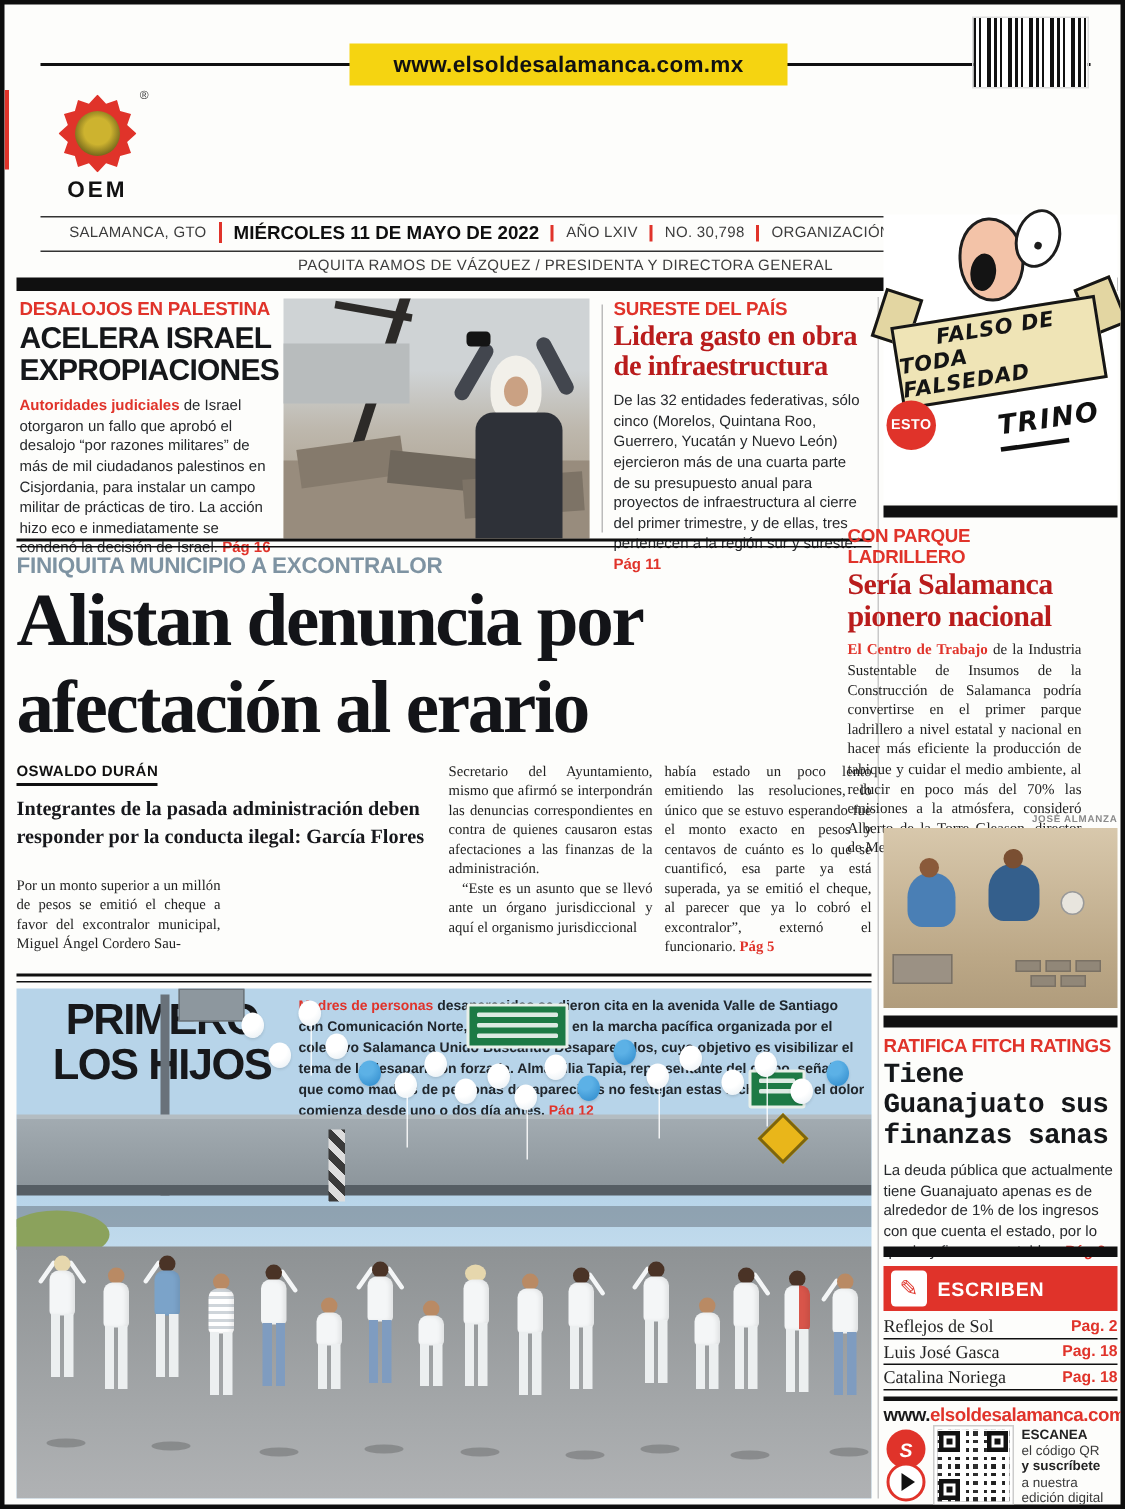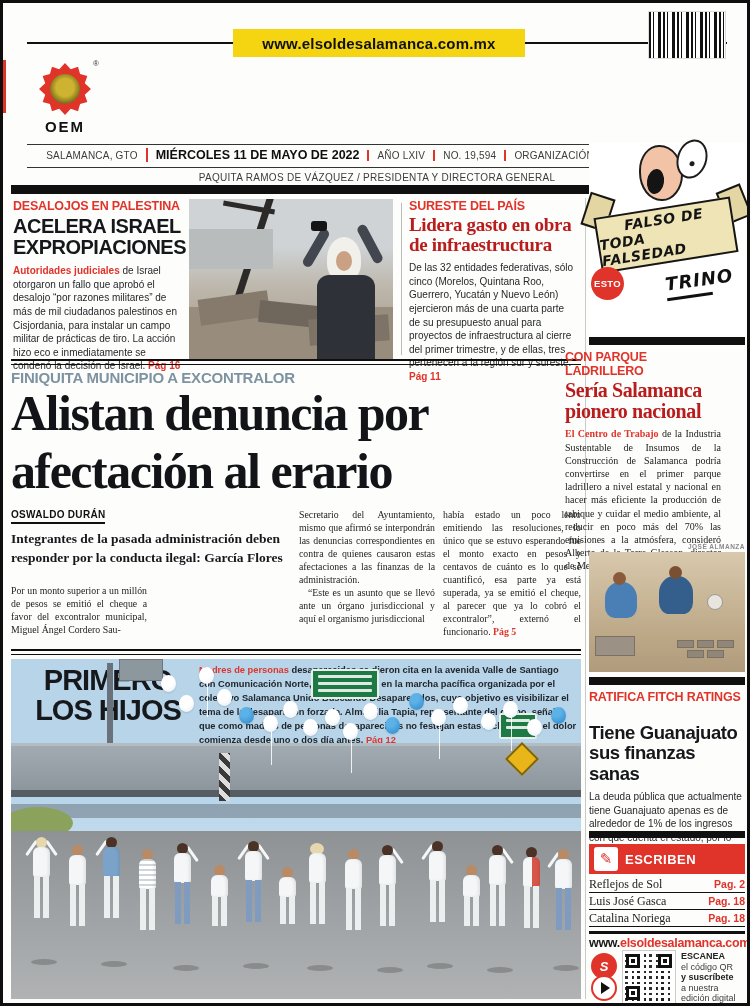--- a/index.html
+++ b/index.html
@@ -198,21 +198,21 @@
       </div>
     <div class="oem-reg">®</div>
     <div class="oem-label">OEM</div>
   </div>
 
   <div class="abs dl-rule1"></div>
   <div class="abs dateline">
     <span class="dl-seg">SALAMANCA, GTO</span>
     <span class="dl-seg dl-date">MIÉRCOLES 11 DE MAYO DE 2022</span>
     <span class="dl-seg">AÑO LXIV</span>
-    <span class="dl-seg">NO. 19,594</span>
+    <span class="dl-seg">NO. 30,798</span>
     <span class="dl-seg">ORGANIZACIÓN EDITORIAL MEXICANA</span>
   </div>
   <div class="abs dl-rule2"></div>
   <div class="abs director-line">PAQUITA RAMOS DE VÁZQUEZ / PRESIDENTA Y DIRECTORA GENERAL</div>
   <div class="abs price">$10.00</div>
   <div class="abs thick-bar"></div>
 
   <div class="abs israel">
     <div class="kicker">DESALOJOS EN PALESTINA</div>
     <div class="hl hl-sans" style="font-size:20px; line-height:1.03; margin:3px 0 7px;">ACELERA ISRAEL EXPROPIACIONES</div>
@@ -451,21 +451,21 @@
     <div class="brick" style="left:128px;top:88px;"></div>
     <div class="brick" style="left:98px;top:98px;"></div>
     <div class="brick" style="left:118px;top:98px;"></div>
     <div class="brick" style="left:6px;top:84px;width:40px;height:20px;background:#9b9184;border:1px solid #7a7164;"></div>
   </div>
 
   <div class="abs rbar2"></div>
 
   <div class="abs fitch">
     <div class="kicker">RATIFICA FITCH RATINGS</div>
-    <div class="hl hl-sans" style="font-size:18.5px; line-height:1.1; margin:19px 0 6px; letter-spacing:-.4px;">Tiene Guanajuato sus finanzas sanas</div>
+    <div class="hl hl-sans" style="font-size:18.5px; line-height:1.1; margin:3px 0 6px; letter-spacing:-.4px;font-family:Liberation Mono, monospace;">Tiene Guanajuato sus finanzas sanas</div>
     <p class="body-sans"><span>La deuda pública que actualmente tiene Guanajuato apenas es de alrededor de 1% de los ingresos con que cuenta el estado, por lo que hay finanzas estables. </span><span class="pg-ref">Pág 6</span></p>
   </div>
 
   <div class="abs rbar3"></div>
 
   <div class="abs escriben-box">
     <div class="pencil-tile">✎</div>
     <div class="escriben-title">ESCRIBEN</div>
   </div>
   <div class="abs escriben-list">

